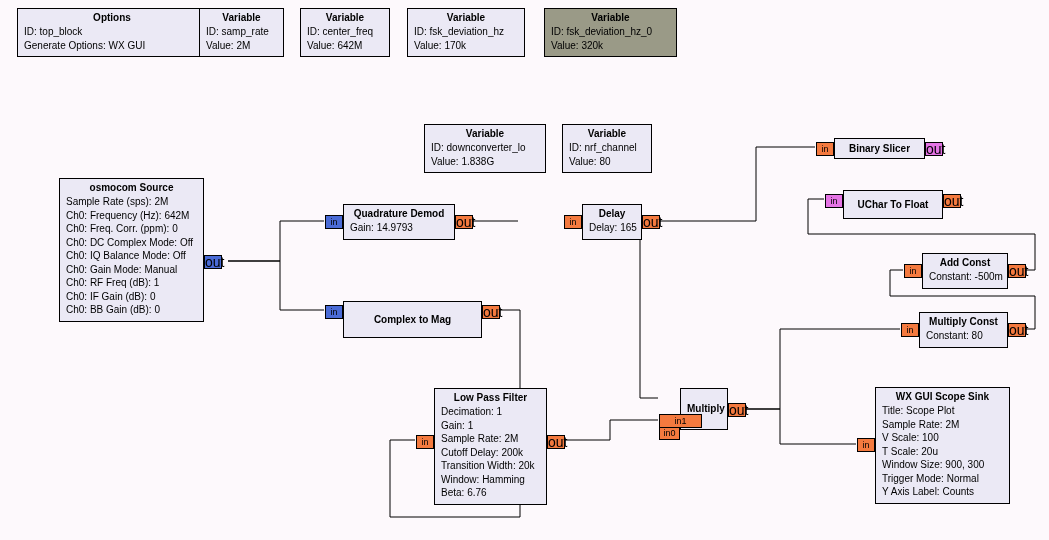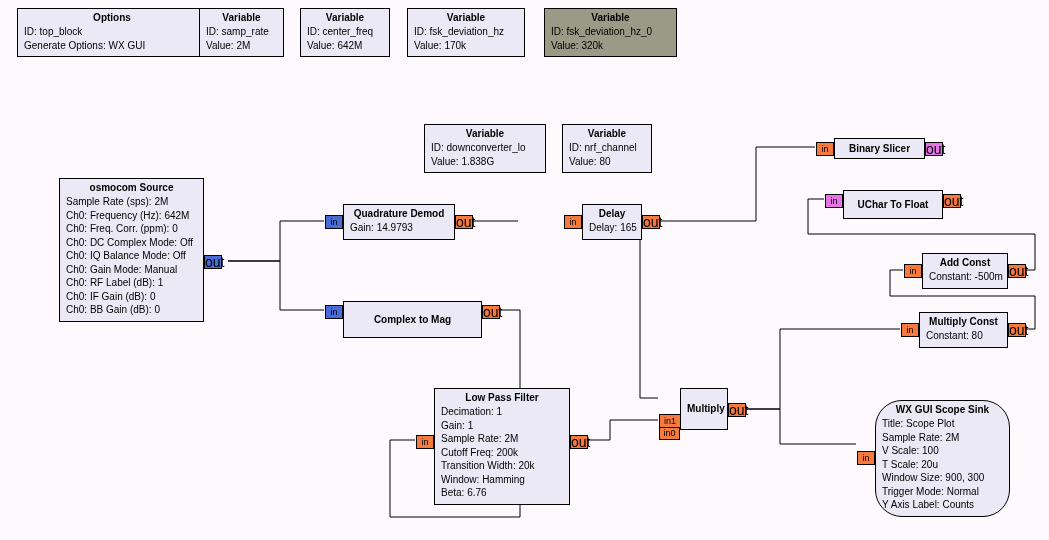--- a/index.html
+++ b/index.html
@@ -127,21 +127,21 @@
 </div>
 
 <div class="block" style="left:30px; top:178px; width:145px;margin-left:29px;">
   <div class="title">osmocom Source</div>
   <div class="row"><b>Sample Rate (sps):</b> <span>2M</span></div>
   <div class="row"><b>Ch0: Frequency (Hz):</b> <span>642M</span></div>
   <div class="row"><b>Ch0: Freq. Corr. (ppm):</b> <span>0</span></div>
   <div class="row"><b>Ch0: DC Complex Mode:</b> <span>Off</span></div>
   <div class="row"><b>Ch0: IQ Balance Mode:</b> <span>Off</span></div>
   <div class="row"><b>Ch0: Gain Mode:</b> <span>Manual</span></div>
-  <div class="row"><b>Ch0: RF Label (dB):</b> <span>1</span></div>
+  <div class="row"><b>Ch0: RF Freq (dB):</b> <span>1</span></div>
   <div class="row"><b>Ch0: IF Gain (dB):</b> <span>0</span></div>
   <div class="row"><b>Ch0: BB Gain (dB):</b> <span>0</span></div>
   <div class="port blue out" style="right:-19px; top:76px;">out</div>
 </div>
 
 <div class="block" style="left:343px; top:204px; width:112px;">
   <div class="title">Quadrature Demod</div>
   <div class="row"><b>Gain:</b> <span>14.9793</span></div>
   <div class="port blue" style="left:-19px; top:10px;">in</div>
   <div class="port orange out" style="right:-19px; top:10px;">out</div>
@@ -153,37 +153,37 @@
   <div class="port orange out" style="right:-19px; top:3px;">out</div>
 </div>
 
 <div class="block" style="left:537px; top:204px; width:60px;margin-left:45px;">
   <div class="title">Delay</div>
   <div class="row"><b>Delay:</b> <span>165</span></div>
   <div class="port orange" style="left:-19px; top:10px;">in</div>
   <div class="port orange out" style="right:-19px; top:10px;">out</div>
 </div>
 
-<div class="block" style="left:434px; top:388px; width:136px;">
+<div class="block" style="left:434px; top:388px; width:113px;">
   <div class="title">Low Pass Filter</div>
   <div class="row"><b>Decimation:</b> <span>1</span></div>
   <div class="row"><b>Gain:</b> <span>1</span></div>
   <div class="row"><b>Sample Rate:</b> <span>2M</span></div>
-  <div class="row"><b>Cutoff Freq:</b> <span>200k</span></div>
+  <div class="row"><b>Cutoff Delay:</b> <span>200k</span></div>
   <div class="row"><b>Transition Width:</b> <span>20k</span></div>
   <div class="row"><b>Window:</b> <span>Hamming</span></div>
   <div class="row"><b>Beta:</b> <span>6.76</span></div>
   <div class="port orange" style="left:-19px; top:46px;">in</div>
   <div class="port orange out" style="right:-19px; top:46px;">out</div>
 </div>
 
 <div class="block" style="left:680px; top:388px; width:48px; height:42px; padding-top:14px;">
   <div class="title" style="margin:0">Multiply</div>
   <div class="port orange" style="left:-22px; top:3px; width:21px;margin-top:34px;">in0</div>
-  <div class="port orange" style="left:-22px; top:25px; width:22px;">in1</div>
+  <div class="port orange" style="left:-22px; top:25px; width:43px;">in1</div>
   <div class="port orange out" style="right:-19px; top:14px;">out</div>
 </div>
 
 <div class="block" style="left:834px; top:138px; width:91px; padding-top:4px; padding-bottom:4px;">
   <div class="title" style="margin:0">Binary Slicer</div>
   <div class="port orange" style="left:-19px; top:3px;">in</div>
   <div class="port pink out" style="right:-19px; top:3px;">out</div>
 </div>
 
 <div class="block" style="left:843px; top:190px; width:100px; padding-top:4px; padding-bottom:4px;">
@@ -199,21 +199,21 @@
   <div class="port orange out" style="right:-19px; top:10px;">out</div>
 </div>
 
 <div class="block" style="left:919px; top:312px; width:89px;">
   <div class="title">Multiply Const</div>
   <div class="row"><b>Constant:</b> <span>80</span></div>
   <div class="port orange" style="left:-19px; top:10px;">in</div>
   <div class="port orange out" style="right:-19px; top:10px;">out</div>
 </div>
 
-<div class="block" style="left:875px; top:400px; width:135px;border-radius:27px;">
+<div class="block" style="left:875px; top:387px; width:135px;">
   <div class="title">WX GUI Scope Sink</div>
   <div class="row"><b>Title:</b> <span>Scope Plot</span></div>
   <div class="row"><b>Sample Rate:</b> <span>2M</span></div>
   <div class="row"><b>V Scale:</b> <span>100</span></div>
   <div class="row"><b>T Scale:</b> <span>20u</span></div>
   <div class="row"><b>Window Size:</b> <span>900, 300</span></div>
   <div class="row"><b>Trigger Mode:</b> <span>Normal</span></div>
   <div class="row"><b>Y Axis Label:</b> <span>Counts</span></div>
   <div class="port orange" style="left:-19px; top:50px;">in</div>
 </div>

